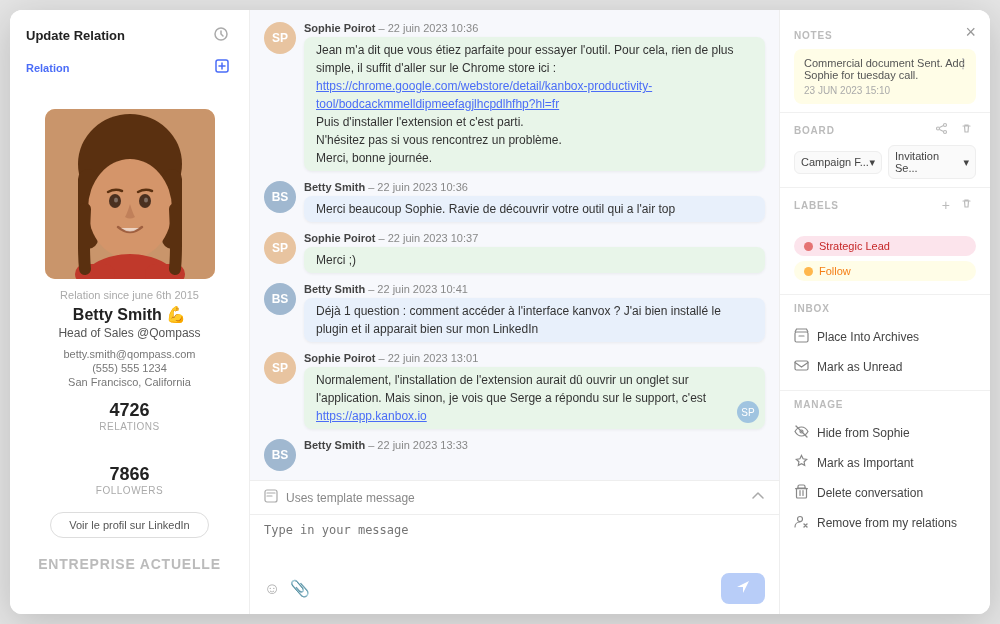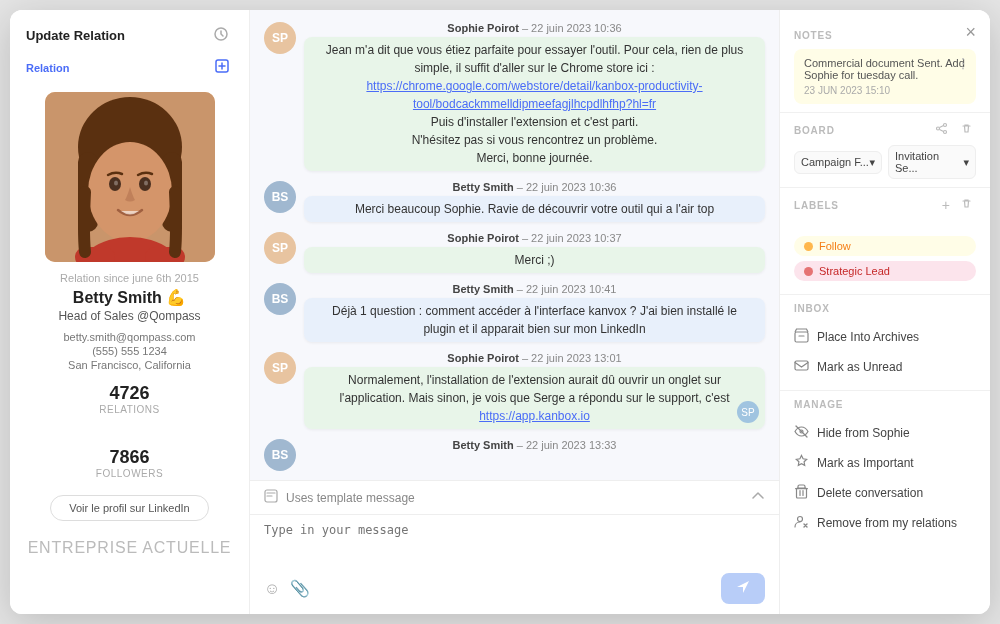--- a/index.html
+++ b/index.html
@@ -50,21 +50,21 @@
     .sidebar-icon-btn {
       background: none;
       border: none;
       cursor: pointer;
       color: #888;
       font-size: 14px;
       padding: 2px 4px;
     }
     .relation-section {
       width: 100%;
-      padding: 0 16px 8px;
+      padding: 0 16px 25px;
     }
     .relation-label {
       font-size: 11px;
       font-weight: 600;
       color: #4a6cf7;
       margin-bottom: 6px;
       display: flex;
       align-items: center;
       justify-content: space-between;
     }
@@ -132,44 +132,44 @@
       padding: 6px 18px;
       background: none;
       border: 1px solid #ddd;
       border-radius: 16px;
       font-size: 11px;
       color: #555;
       cursor: pointer;
       text-align: center;
     }
     .entreprise-label {
-      font-size: 16px;
+      font-size: 14px;
       color: #bbb;
       text-transform: uppercase;
       letter-spacing: 0.8px;
       text-align: right;
       margin-top: 8px;
+      font-weight: bold;
     }
     
     .chat-area {
       flex: 1;
       display: flex;
       flex-direction: column;
       background: #f7f8fc;
       border-right: 1px solid #eee;
       min-width: 0;
     }
     .chat-messages {
       flex: 1;
       overflow-y: auto;
       padding: 12px 14px;
       display: flex;
       flex-direction: column;
       gap: 10px;
-      text-align: center;
     }
     .msg-group {
       display: flex;
       gap: 8px;
       align-items: flex-start;
     }
     .msg-avatar {
       width: 32px;
       height: 32px;
       border-radius: 50%;
@@ -626,27 +626,27 @@
         <div class="right-section-label" style="margin-bottom:0;">LABELS</div>
         <div style="display:flex;gap:4px;">
           <button class="icon-btn-small">+</button>
           <button class="icon-btn-small">
             <svg width="13" height="13" viewBox="0 0 13 13" fill="none">
                 <path d="M3 4h7M5 4V3h3v1M4.5 4l.5 6h3l.5-6" stroke="#bbb" stroke-width="1.2" stroke-linecap="round"></path>
               </svg>
           </button>
         </div>
       </div>
+      <div class="label-chip pink">
+        <span class="label-dot pink"></span>
+        <span>Strategic Lead</span>
+      </div>
       <div class="label-chip yellow">
         <span class="label-dot yellow"></span>
         <span>Follow</span>
-      </div>
-      <div class="label-chip pink">
-        <span class="label-dot pink"></span>
-        <span>Strategic Lead</span>
       </div>
     </div>
 
     <div class="right-section">
       <div class="right-section-label">INBOX</div>
       <div class="inbox-item">
         <span class="inbox-icon">
           <svg width="15" height="15" viewBox="0 0 15 15" fill="none">
               <rect x="1" y="4" width="13" height="10" rx="1.5" stroke="#888" stroke-width="1.2"></rect>
               <path d="M1 4l1.5-3h10L14 4" stroke="#888" stroke-width="1.2"></path>

